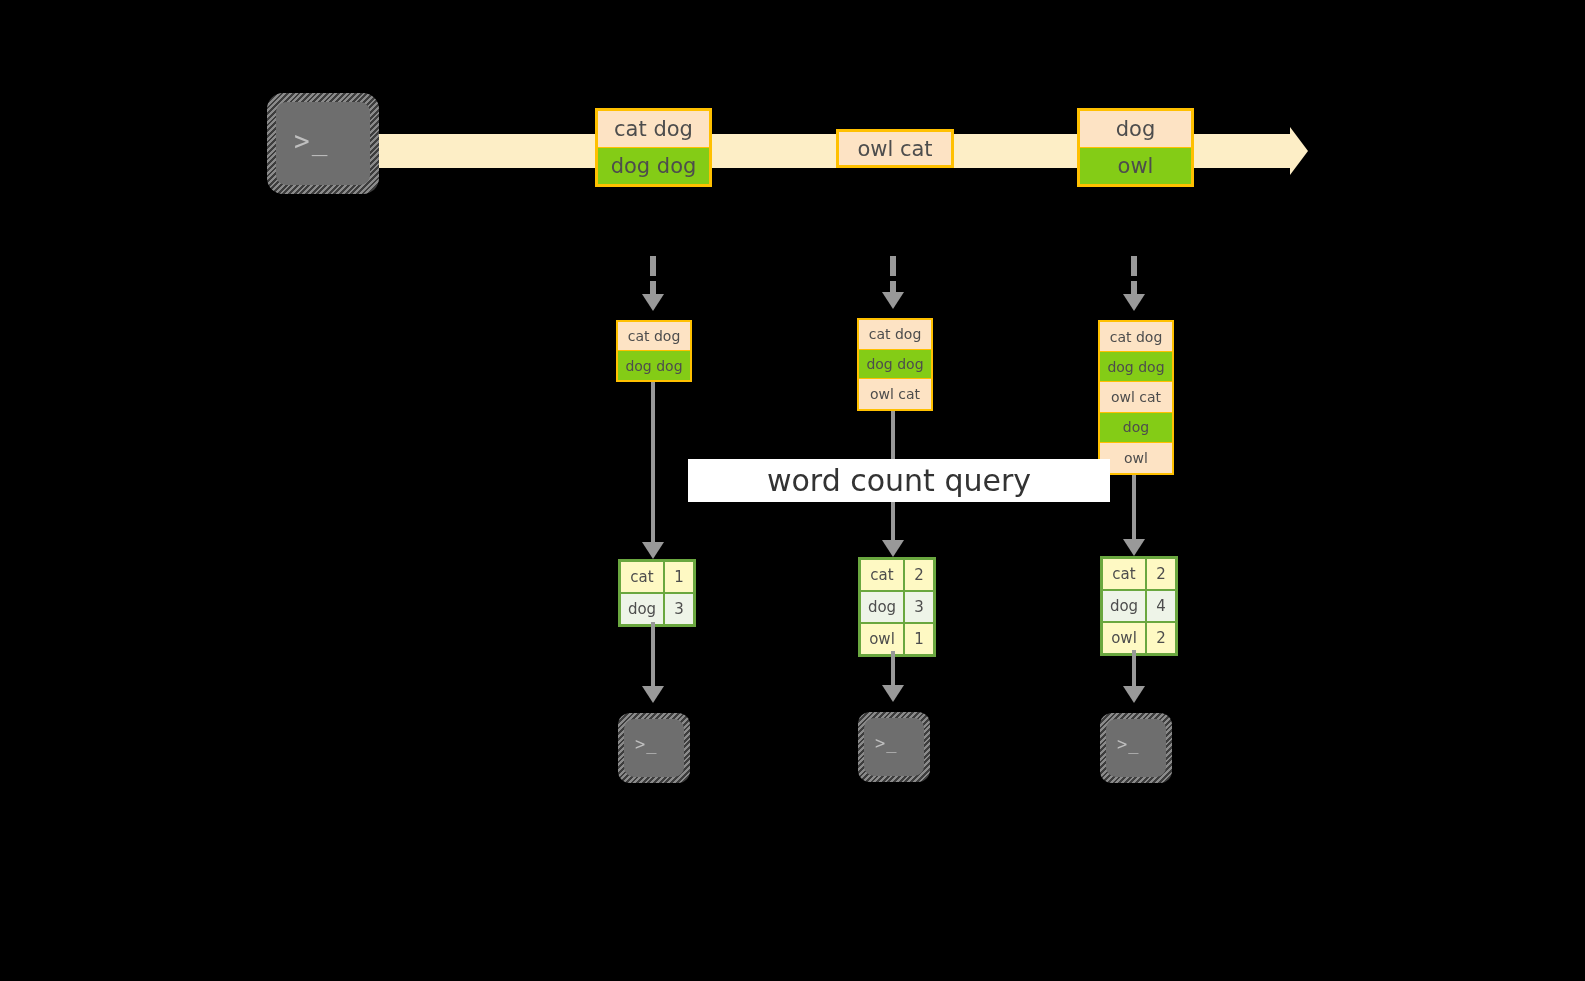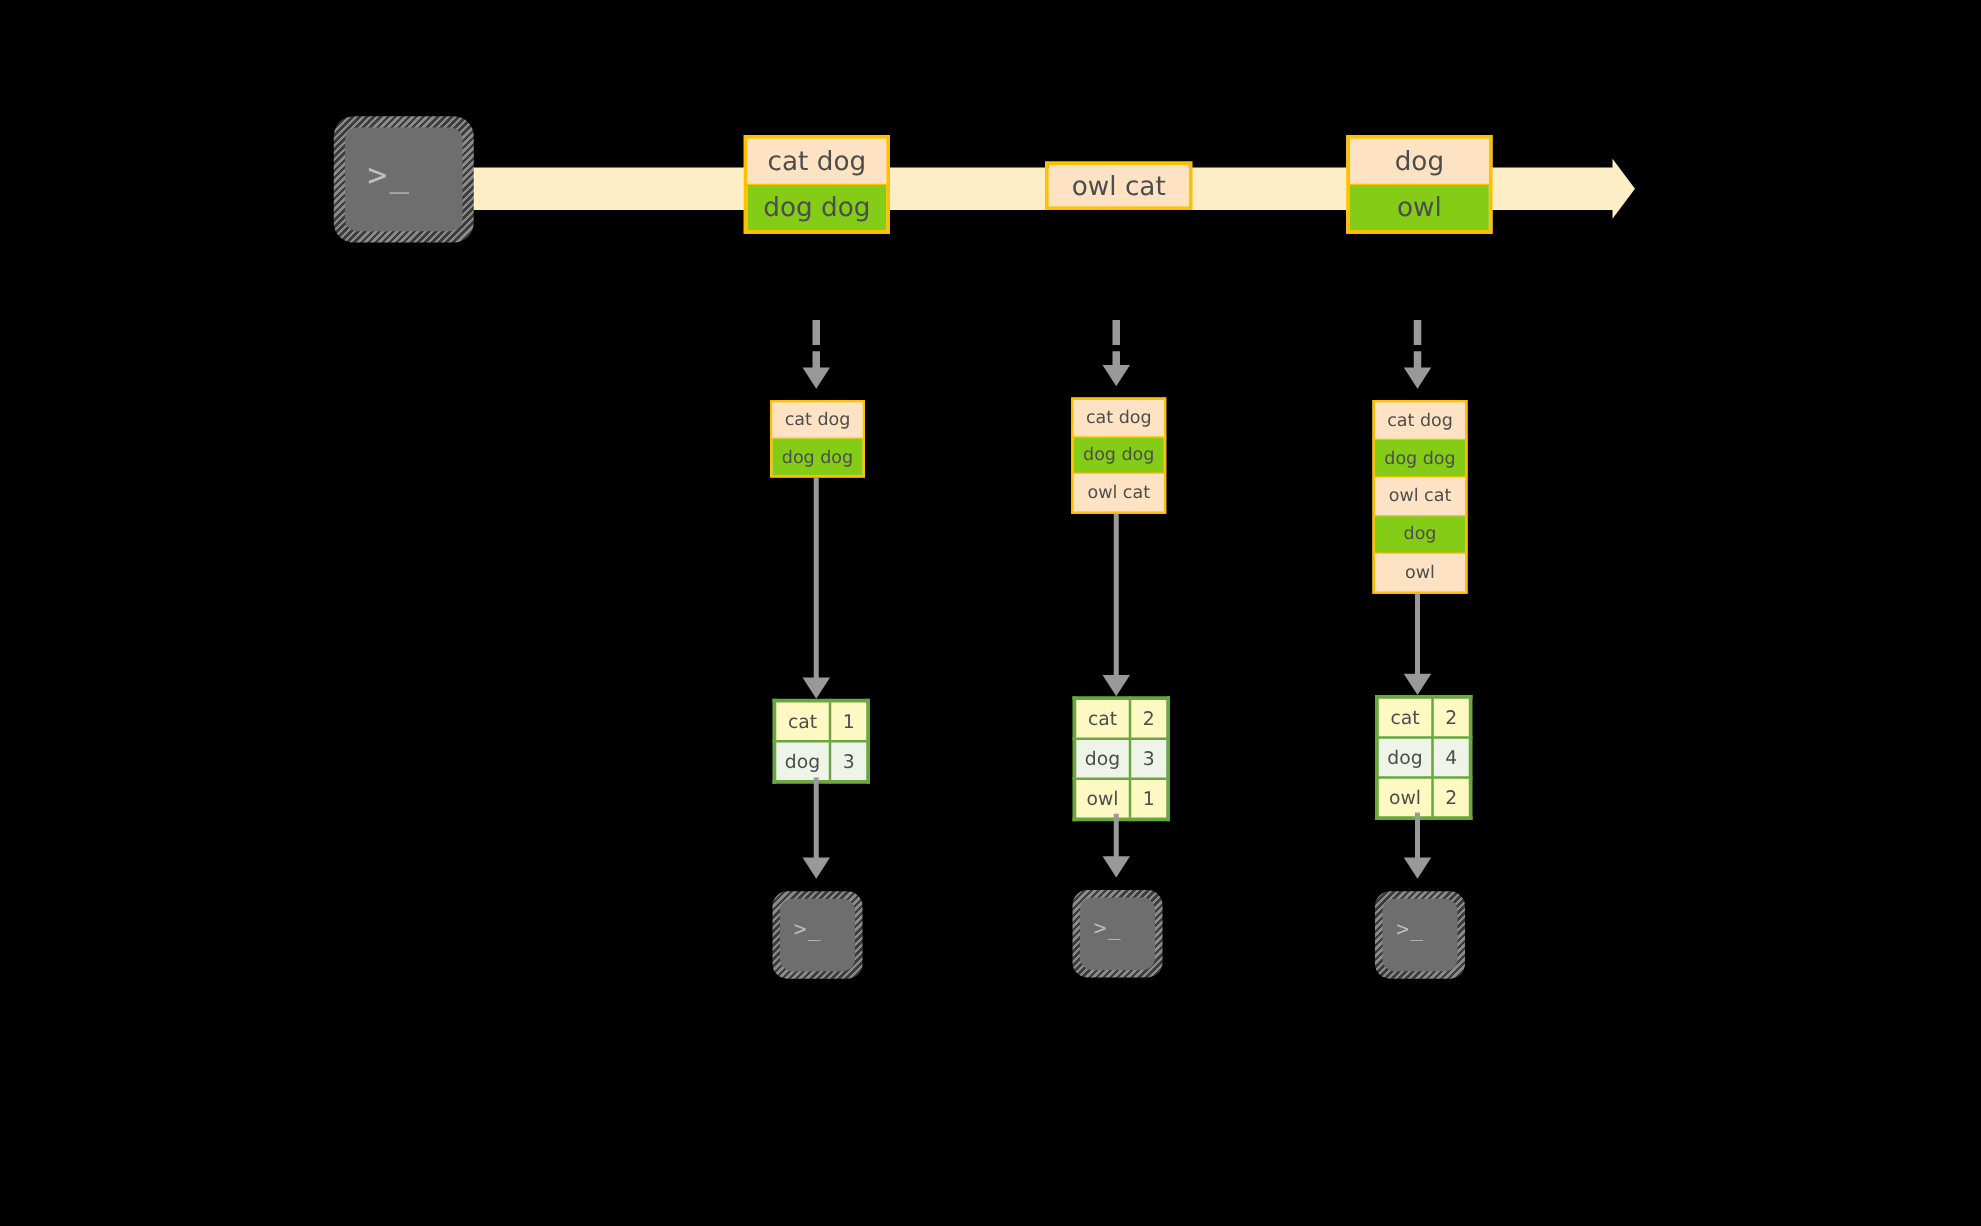--- a/index.html
+++ b/index.html
@@ -238,14 +238,17 @@
 
   <div class="abs conn-line" style="left:1132px; top:650px; width:4px; height:40px;"></div>
   <div class="abs conn-head" style="left:1123px; top:686px;"></div>
 
   <div class="abs term-hatch small" style="left:1100px; top:713px; width:72px; height:70px; border-radius:12px;">
     <div class="term-inner">
       <span class="term-glyph" style="left:11px; top:17px; font-size:17px; letter-spacing:1px;">&gt;_</span>
     </div>
   </div>
 
+  <div class="abs query-band" style="left:688px; top:459px; width:422px; height:43px; font-size:30px;">
+    <span>word count query</span>
+  </div>
 
 </div>
 
 </body></html>

